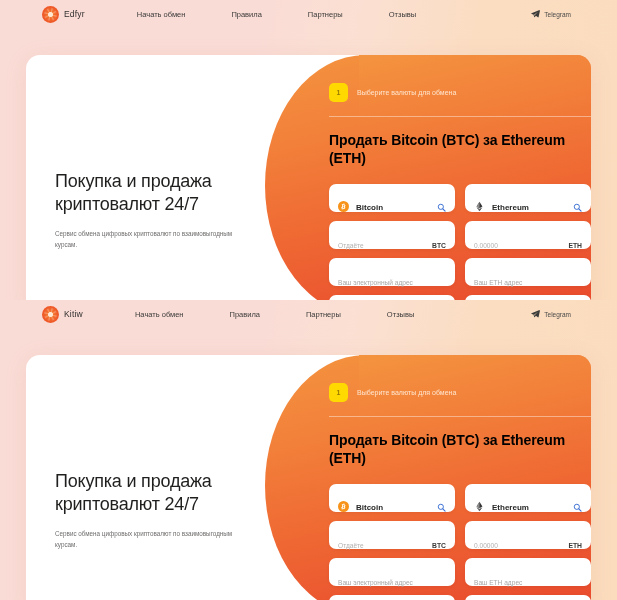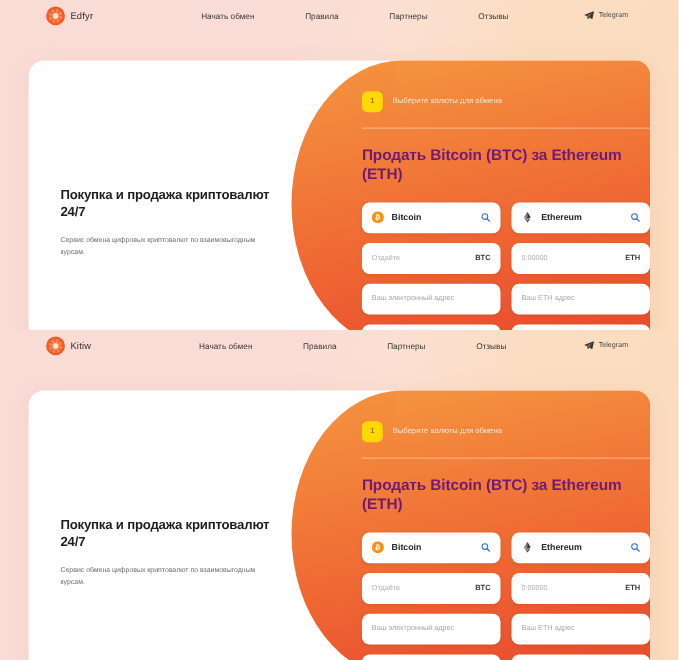--- a/index.html
+++ b/index.html
@@ -44,21 +44,21 @@
         rgba(255,255,255,.0) 315deg, rgba(255,255,255,.55) 331deg, rgba(255,255,255,.0) 349deg);
     mix-blend-mode: screen; opacity: .5;
   }
   .brand-mark::after {
     content: ""; position: absolute; left: 50%; top: 50%;
     width: 5px; height: 5px; margin: -2.5px 0 0 -2.5px;
     border-radius: 50%; background: #ffe9d5;
   }
   .brand-name { font-size: 8.5px; font-weight: normal; color: #30302f; letter-spacing: .2px; }
 
-  .nav { display: flex; align-items: center; gap: 0; margin-left: 98px; }
+  .nav { display: flex; align-items: center; gap: 0; margin-left: 52px; }
   .nav-item {
     font-size: 7.5px; color: #3a3a39; padding: 0 0; margin-right: 46px;
     white-space: nowrap; cursor: pointer;
   }
   .nav-item:last-child { margin-right: 0; }
 
   .tg-link {
     position: absolute; right: 46px; top: 50%; transform: translateY(-50%);
     display: flex; align-items: center; gap: 4px; cursor: pointer;
   }
@@ -80,49 +80,49 @@
     border-bottom-left-radius: 200px 260px;
   }
   .orange-mask {
     position: absolute; right: 0; top: 0; bottom: 0; width: 232px;
     background: linear-gradient(168deg, #f4943f 0%, #f2803a 24%, #ef6833 54%, #eb5630 78%, #e8492c 100%);
   }
 
   
   .hero-copy { position: absolute; left: 29px; top: 115px; width: 215px; z-index: 3; }
   .hero-title {
-    font-size: 12px; font-weight: bold; color: #1f1f1e; line-height: 1.28;
+    font-size: 18px; font-weight: normal; color: #1f1f1e; line-height: 1.28;
     letter-spacing: -.2px;
   }
   .hero-sub {
     margin-top: 12px; font-size: 6.3px; color: #6f6d6c; line-height: 1.75; width: 196px;
   }
 
   
   .form-col { position: absolute; left: 303px; top: 28px; width: 262px; z-index: 4; }
   .step-row { display: flex; align-items: center; gap: 9px; }
   .step-badge {
     width: 19px; height: 19px; border-radius: 5px; background: #ffd900;
     color: #9a7a00; font-size: 7px; font-weight: bold;
     display: flex; align-items: center; justify-content: center; flex: 0 0 auto;
   }
   .step-text { font-size: 7px; color: #ffe5cf; }
   .divider { height: 1px; background: rgba(255,255,255,.42); margin: 14px 0 15px; }
   .form-title {
-    font-size: 14px; font-weight: bold; color: #701a75; line-height: 1.28;
+    font-size: 14px; font-weight: bold; color: #000000; line-height: 1.28;
     letter-spacing: -.1px;
   }
 
   .grid2 { display: flex; gap: 10px; margin-top: 16px; }
   .grid2 + .grid2 { margin-top: 9px; }
   .cell { flex: 1 1 0; min-width: 0; }
 
   .field {
     background: #ffffff; border-radius: 7px; height: 28px;
-    display: flex; align-items: center; padding: 0 9px; gap: 7px;
+    display: flex; align-items: flex-end; padding: 0 9px; gap: 7px;
     box-shadow: 0 1px 3px rgba(120,40,20,.10);
   }
   .field.sel { justify-content: flex-start; }
   .coin-icon { width: 11px; height: 11px; flex: 0 0 auto; }
   .coin-name { font-size: 8px; color: #272726; font-weight: 600; flex: 1 1 auto; }
   .srch { width: 9px; height: 9px; flex: 0 0 auto; }
   .amount-ph { font-size: 6.6px; color: #b3b1b0; flex: 1 1 auto; }
   .ticker { font-size: 6.8px; color: #3a3a39; font-weight: bold; }
   .addr-ph { font-size: 6.6px; color: #a9a7a6; }
 

